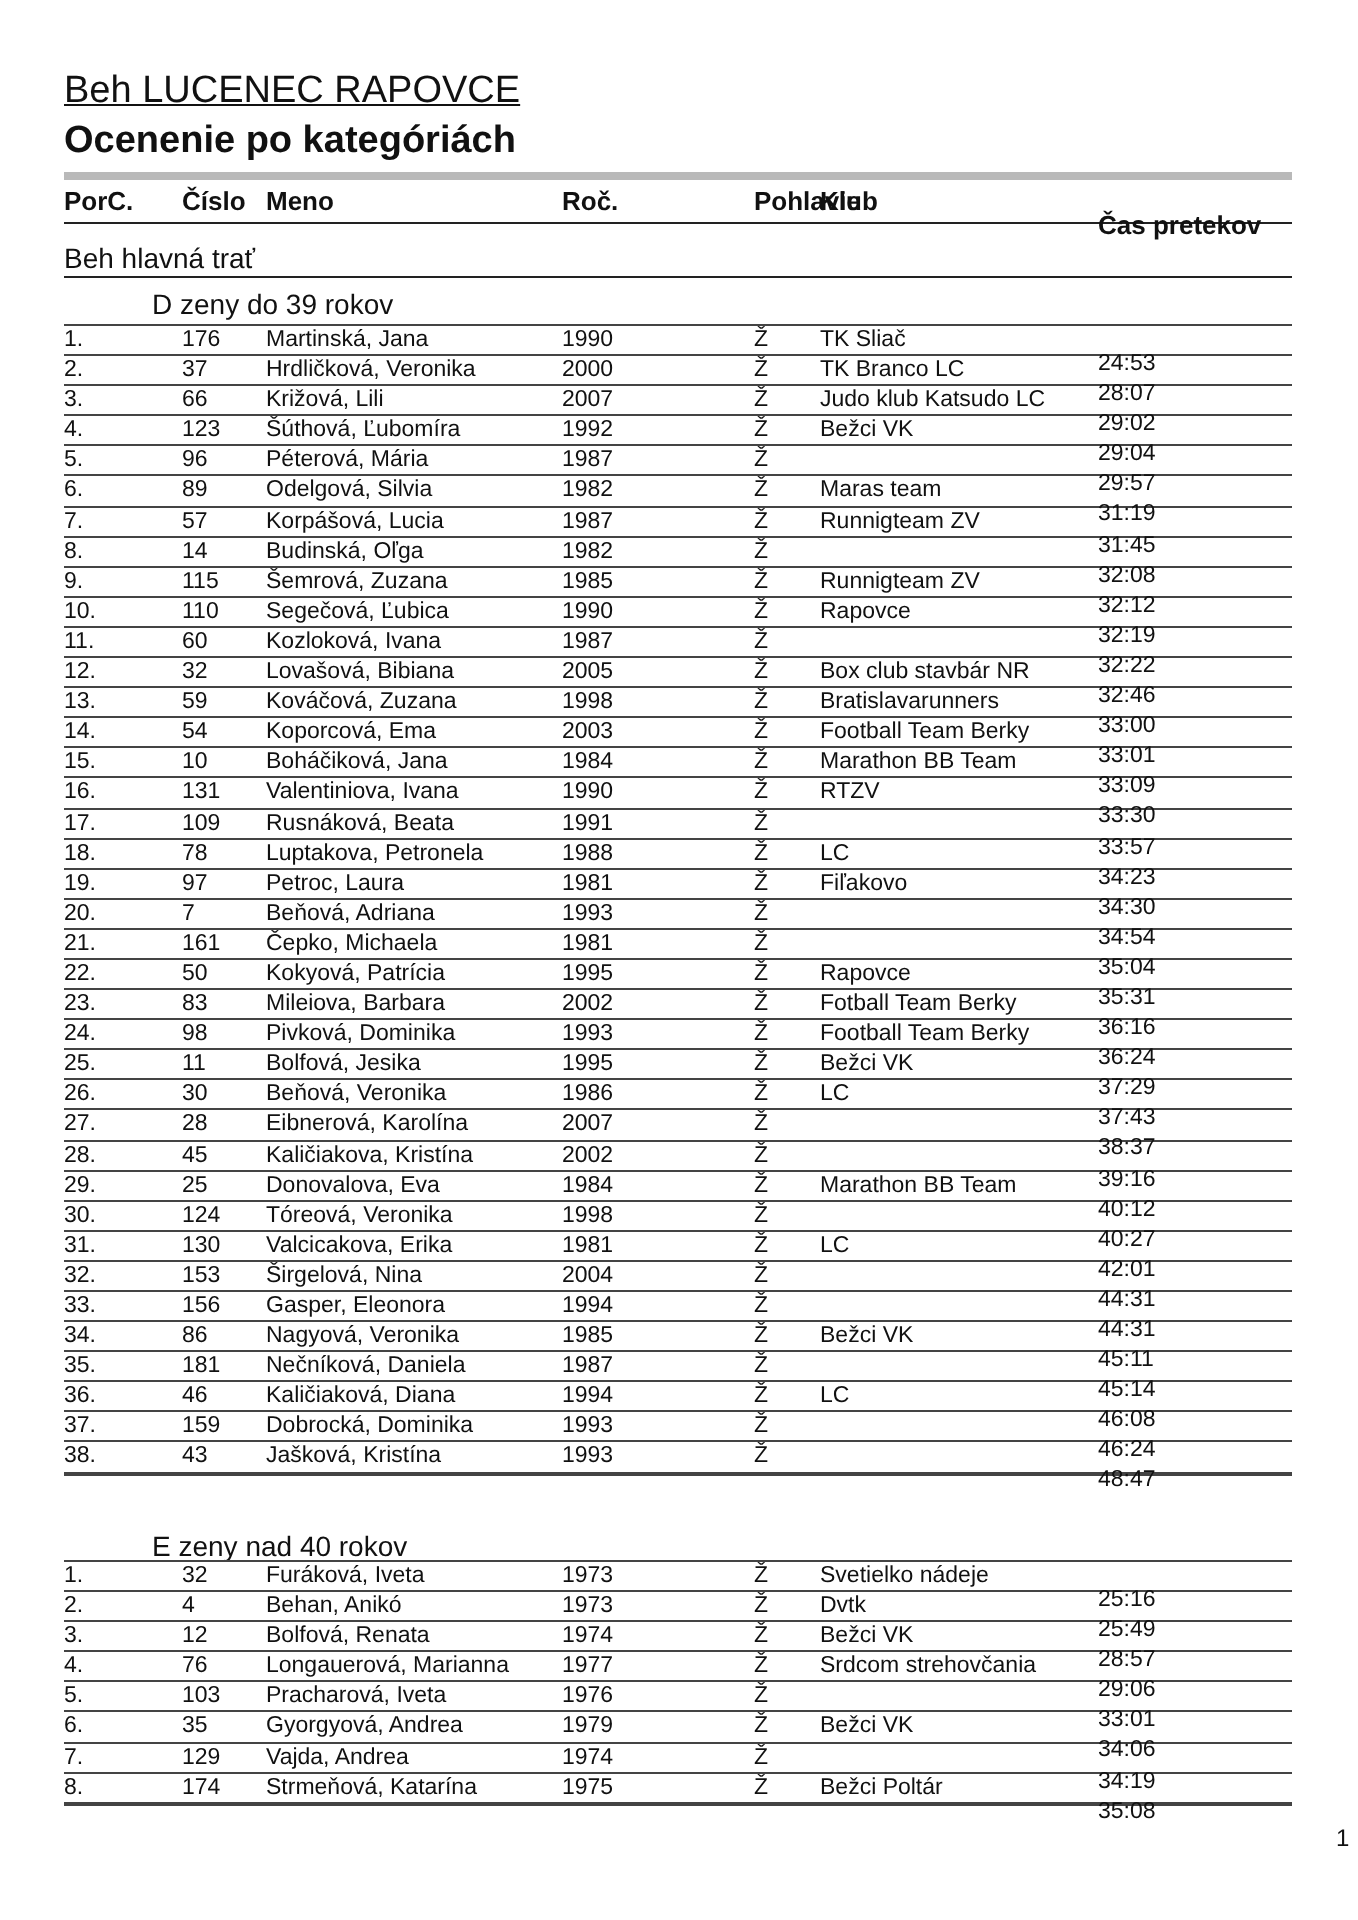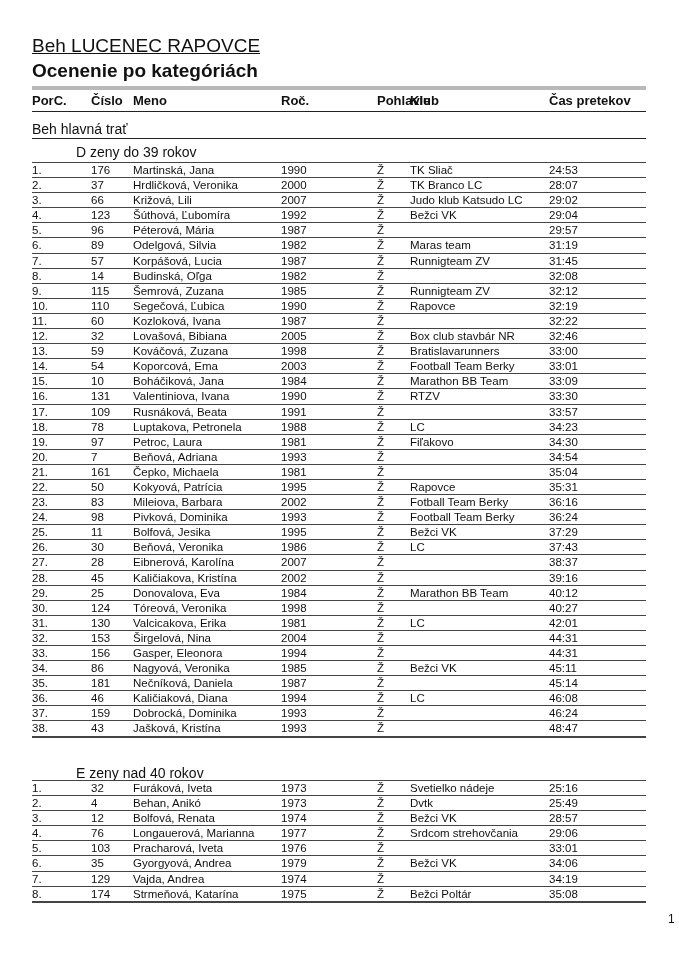--- a/index.html
+++ b/index.html
@@ -11,21 +11,21 @@
   .greybar { position:absolute; left:0; top:86px; width:614px; height:4px; background:#b9b9b9; }
   .hdr { position:absolute; left:0; top:93px; width:614px; height:18px; border-bottom:1.5px solid #222; font-weight:bold; font-size:13px; }
   .hdr span, .row span { position:absolute; white-space:nowrap; }
   .sect-main { position:absolute; left:0; top:121px; width:614px; height:17px; border-bottom:1.5px solid #222; font-size:14px; }
   .cat { position:absolute; left:0; font-size:14px; white-space:nowrap;margin-left:44px; }
   .tbl { position:absolute; left:0; width:614px; }
   .row { position:relative; height:14.1px; border-bottom:1.5px solid #444; font-size:11.5px; line-height:14px; }
   .tbl .row:first-child { border-top:1.5px solid #444; }
   .tbl-end { height:2px; border-top:1.5px solid #444; }
   .c0 { left:0; } .c1 { left:59px; } .c2 { left:101px; } .c3 { left:249px; }
-  .c4 { left:300px;padding-left:45px; } .c5 { left:378px;text-align:center; } .c6 { left:517px; }
+  .c4 { left:300px;padding-left:45px; } .c5 { left:378px;text-align:center; } .c6 { left:517px;margin-top:12px; }
   .pagenum { position:absolute; left:636px; top:912px; font-size:12px; }
 </style>
 </head>
 <body>
 
 <div class="page">
   <div class="title">Beh LUCENEC RAPOVCE</div>
   <div class="subtitle">Ocenenie po kategóriách</div>
   <div class="greybar"></div>
 

